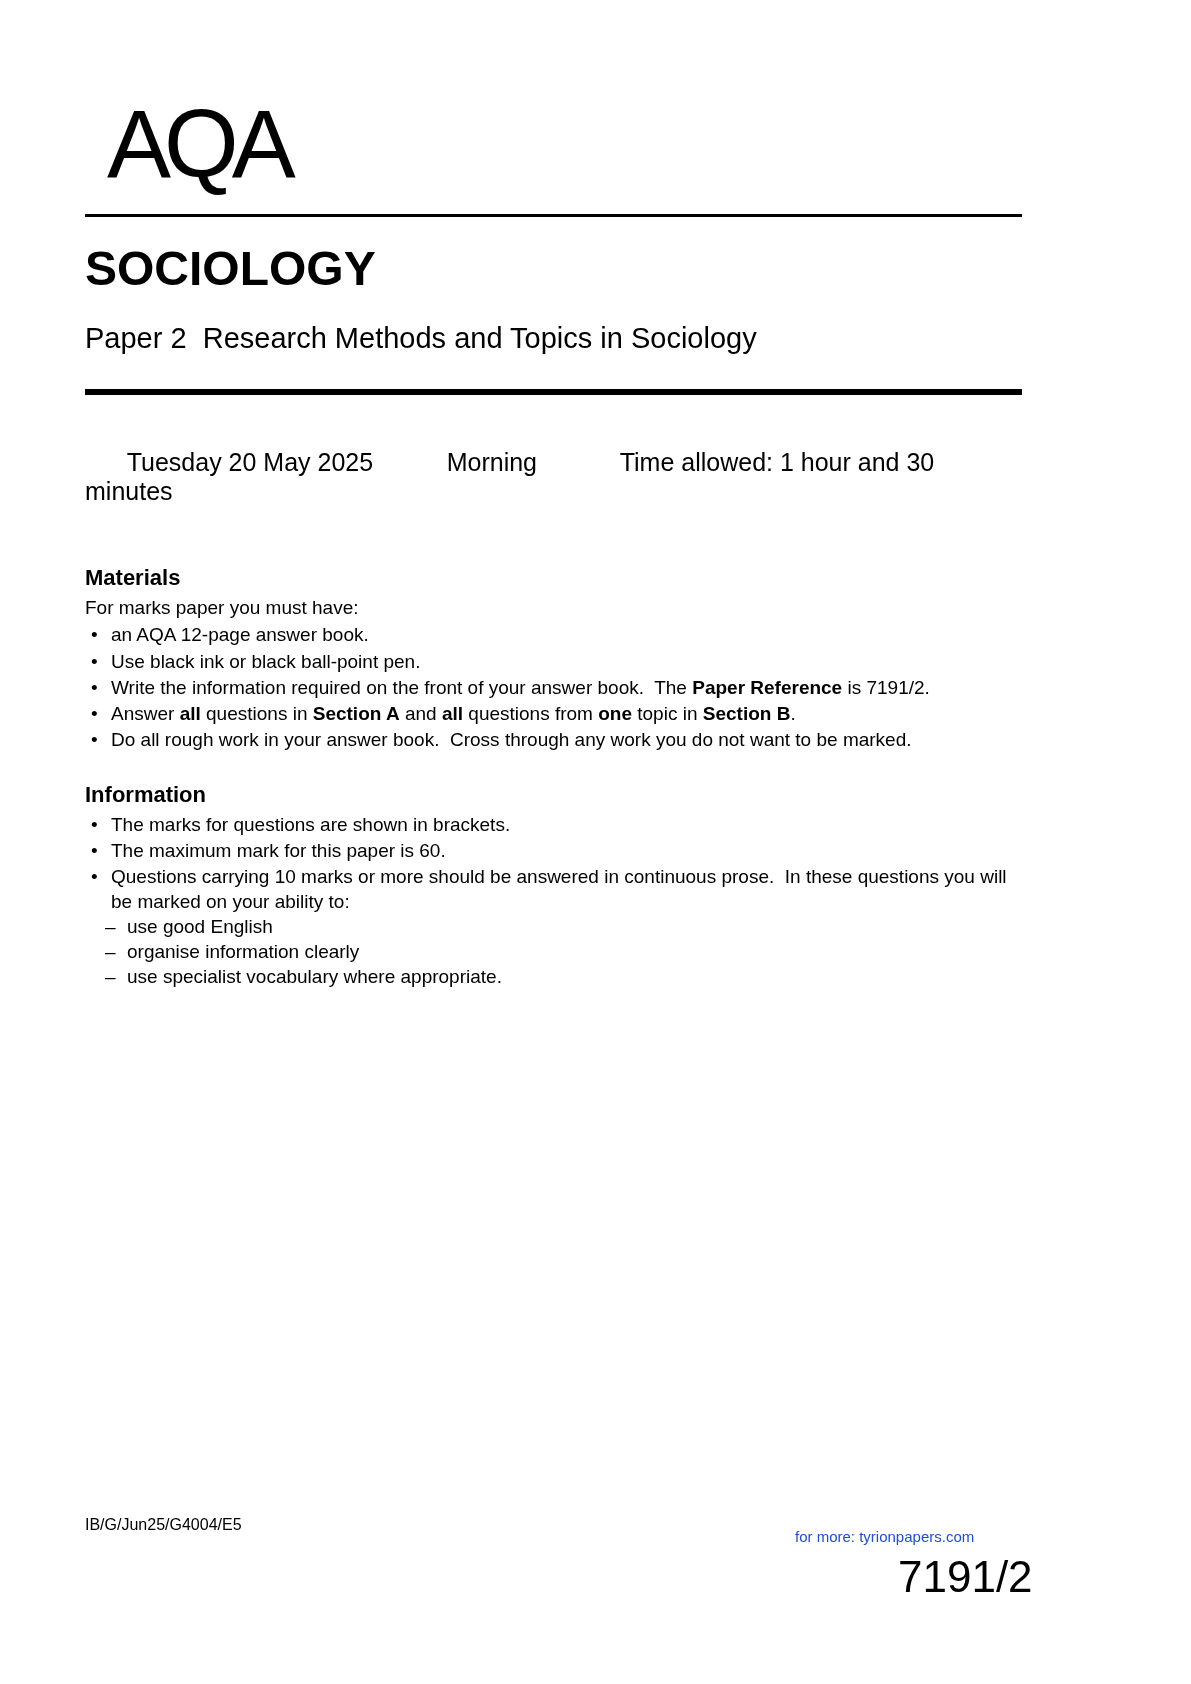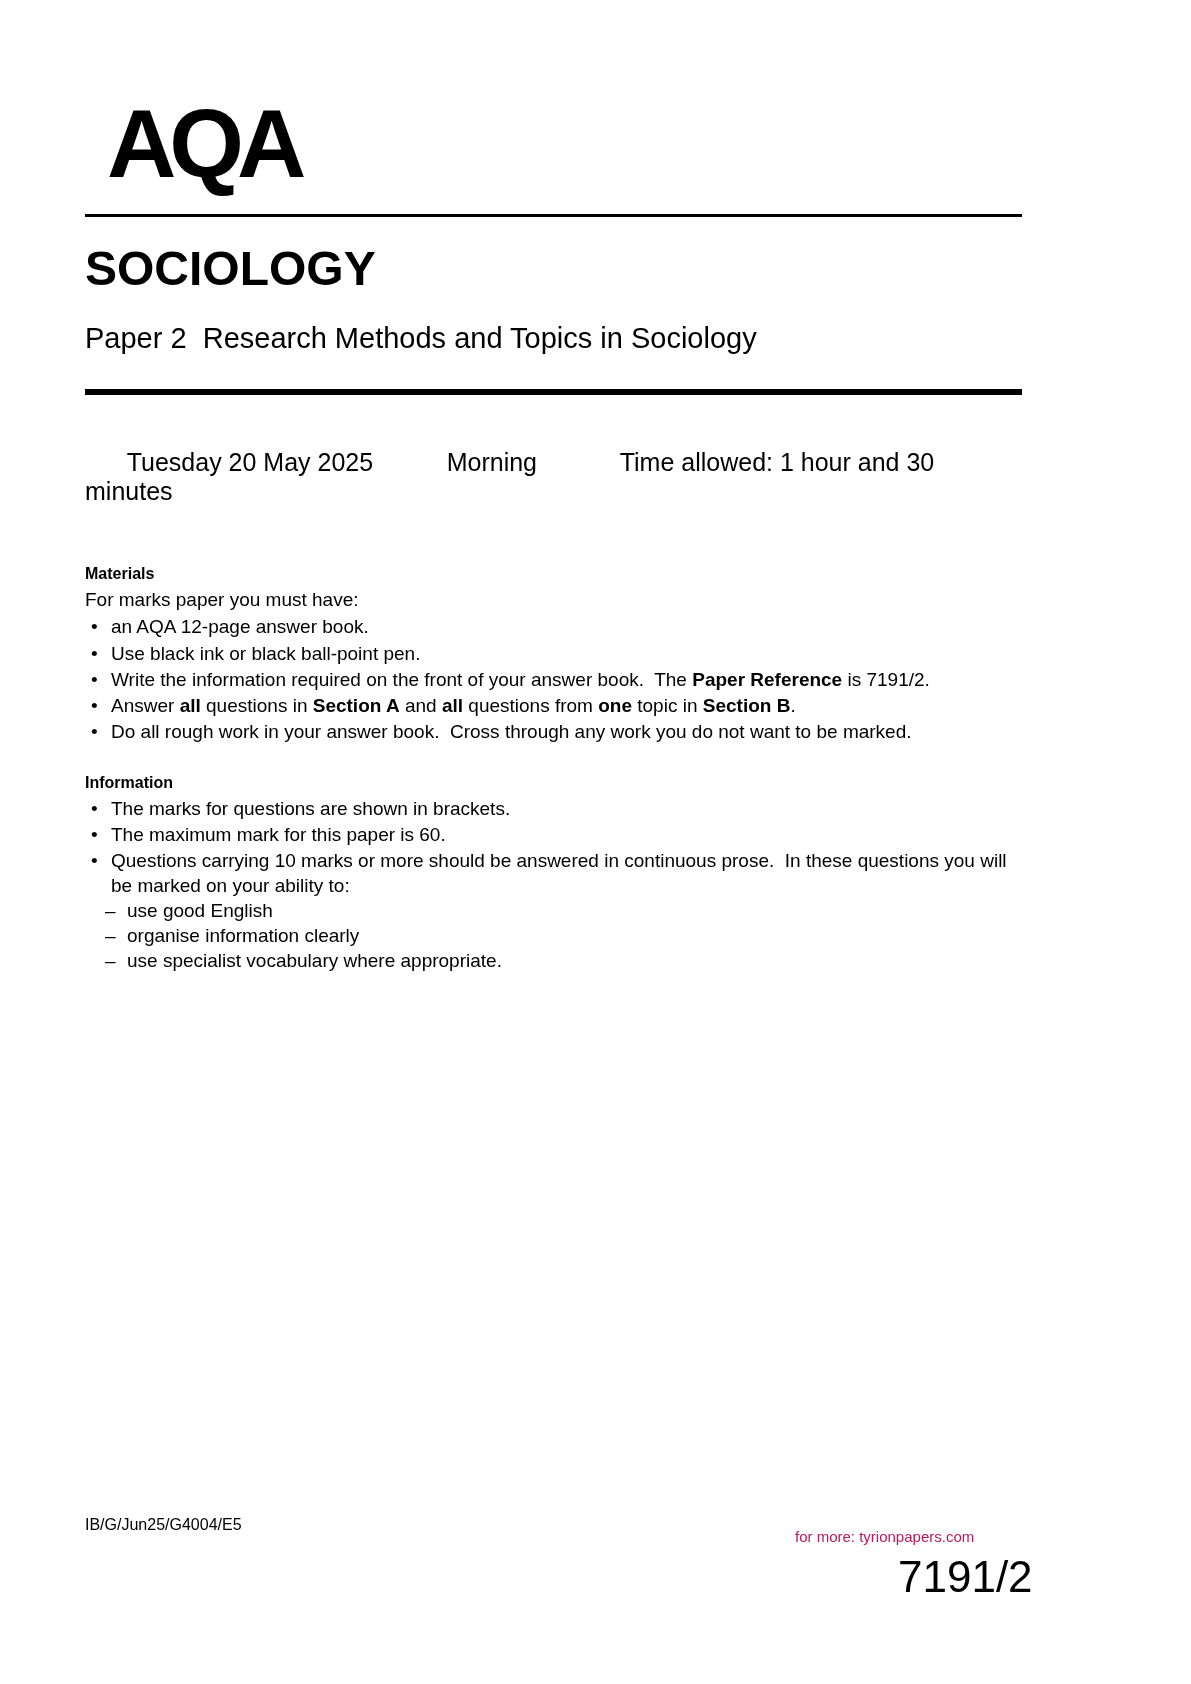--- a/index.html
+++ b/index.html
@@ -14,21 +14,21 @@
     overflow: hidden;
   }
   .content {
     width: 937px;
     margin-left: 85px;
   }
   .logo {
     margin: 96px 0 0 22px;
     font-size: 96px;
     line-height: 1;
-    font-weight: bold;
+    font-weight: normal;
     letter-spacing: -7px;
     font-family: "Liberation Sans", sans-serif;
   }
   .rule { background: #000; width: 100%; }
   .rule-thin { height: 3px; margin-top: 22px; }
   .rule-thick { height: 6px; margin-top: 34px; }
   .level {
     margin-top: 24px;
     font-size: 44px;
     font-weight: 400;
@@ -46,21 +46,21 @@
     white-space: pre-wrap;
   }
   .date-row {
     margin-top: 24px;
     font-size: 25px;
     white-space: pre-wrap;
   }
   .date-row .exam-date { display: inline-block; width: 320px; }
   .date-row .exam-session { display: inline-block; width: 173px; }
   .section-heading {
-    font-size: 16px;
+    font-size: 22px;
     font-weight: 700;
     margin-top: 30px;
     margin-bottom: 4px;
   }
   .body-text {
     font-size: 19px;
     line-height: 25px;
     white-space: pre-wrap;
   }
   ul.bullets { list-style: none; margin-top: 2px; }
@@ -97,21 +97,21 @@
     position: absolute;
     left: 85px;
     top: 1516px;
     font-size: 16px;
   }
   .watermark {
     position: absolute;
     left: 795px;
     top: 1528px;
     font-size: 15px;
-    color: #be185d;
+    color: #1d4ed8;
   }
   .paper-ref {
     position: absolute;
     left: 898px;
     top: 1516px;
     font-size: 44px;
     font-weight: 400;
     margin-top: 36px;
   }
 </style>

